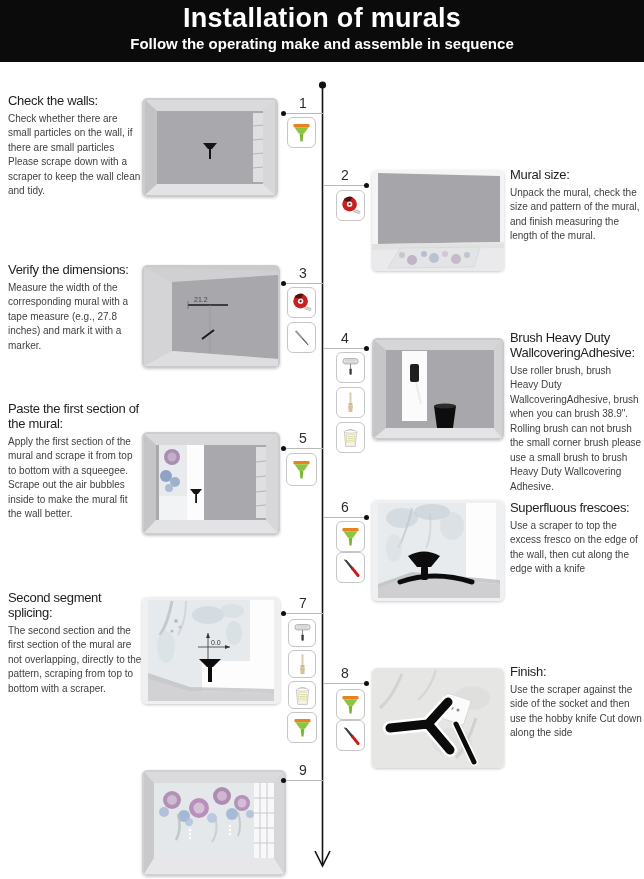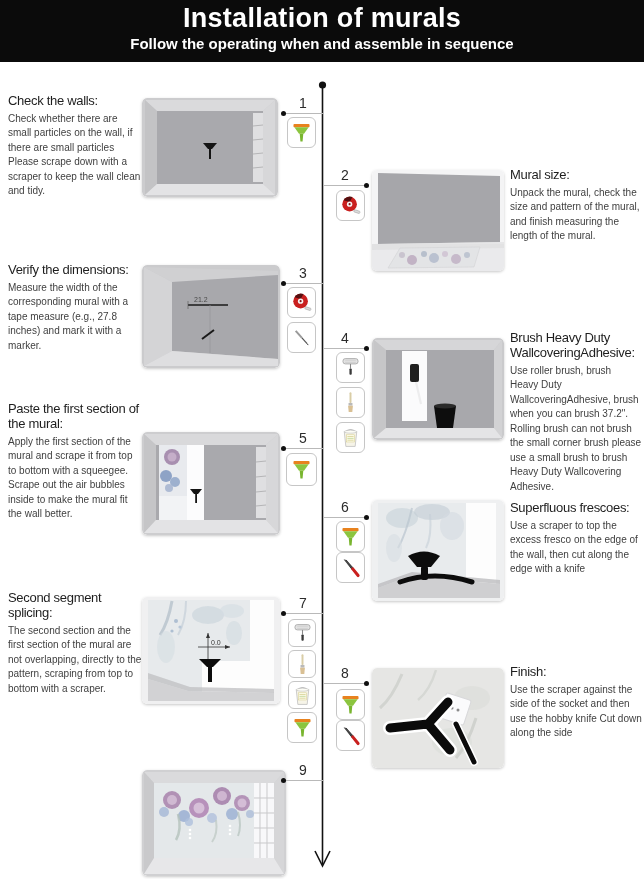--- a/index.html
+++ b/index.html
@@ -29,21 +29,21 @@
   .scene{position:absolute;border-radius:5px;overflow:hidden;box-shadow:0 1px 3px rgba(0,0,0,.22);}
   .scene svg{display:block;width:100%;height:100%;}
 </style>
 </head>
 <body>
 
 <div class="page">
 
   <div class="header">
     <h1>Installation of murals</h1>
-    <p>Follow the operating when and assemble in sequence</p>
+    <p>Follow the operating make and assemble in sequence</p>
   </div>
 
   <svg class="timeline" viewBox="0 0 34 800">
     <line x1="16.5" y1="9" x2="16.5" y2="788" stroke="#111" stroke-width="1.6"></line>
     <circle cx="16.5" cy="9" r="3.6" fill="#111"></circle>
     <polyline points="9,775 16.5,790 24,775" fill="none" stroke="#111" stroke-width="1.6"></polyline>
   </svg>
 
   <div class="step-text" style="left:8px;top:94px;width:133px;">
     <h3>Check the walls:</h3>
@@ -202,21 +202,21 @@
         <line x1="44" y1="44" x2="49" y2="66" stroke="#ededee" stroke-width="2.2"></line>
       </g>
       <g>
         <polygon points="62,68 84,68 81,90 65,90" fill="#0d0d0d"></polygon>
         <ellipse cx="73" cy="68" rx="11" ry="2.5" fill="#2b2b2b"></ellipse>
       </g>
     </svg>
   </div>
   <div class="step-text" style="left:510px;top:331px;width:132px;">
     <h3>Brush Heavy Duty WallcoveringAdhesive:</h3>
-    <p>Use roller brush, brush Heavy Duty WallcoveringAdhesive, brush when you can brush 37.2". Rolling brush can not brush the small corner brush please use a small brush to brush Heavy Duty Wallcovering Adhesive.</p>
+    <p>Use roller brush, brush Heavy Duty WallcoveringAdhesive, brush when you can brush 38.9". Rolling brush can not brush the small corner brush please use a small brush to brush Heavy Duty Wallcovering Adhesive.</p>
   </div>
 
   <div class="step-text" style="left:8px;top:402px;width:133px;">
     <h3>Paste the first section of the mural:</h3>
     <p>Apply the first section of the mural and scrape it from top to bottom with a squeegee. Scrape out the air bubbles inside to make the mural fit the wall better.</p>
   </div>
   <div class="scene" style="left:142px;top:432px;width:138px;height:103px;">
     <svg viewBox="0 0 138 103">
       <rect width="138" height="103" rx="5" fill="#cdcdcf"></rect>
       <polygon points="2,2 136,2 124,13 14,13" fill="#d9d9db"></polygon>

